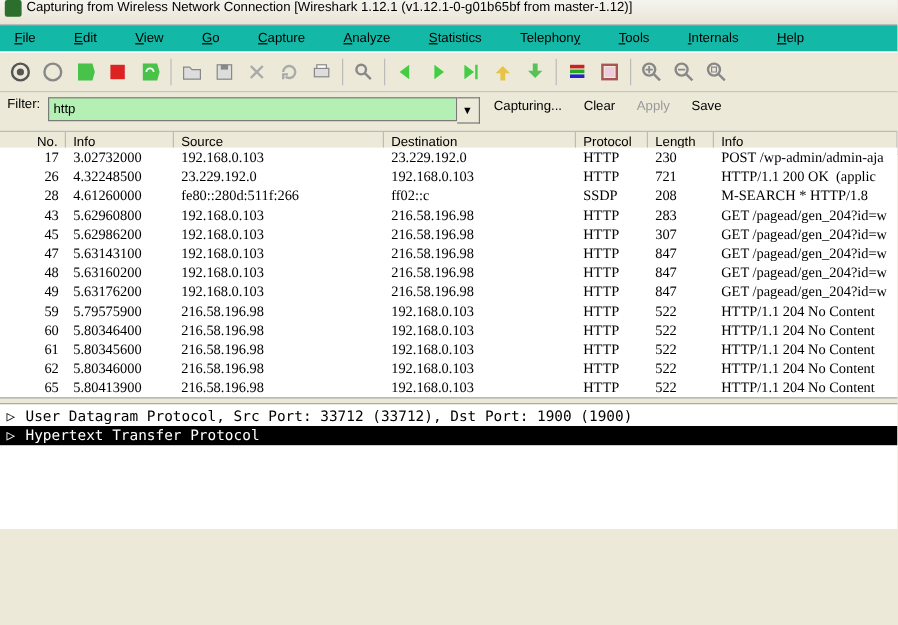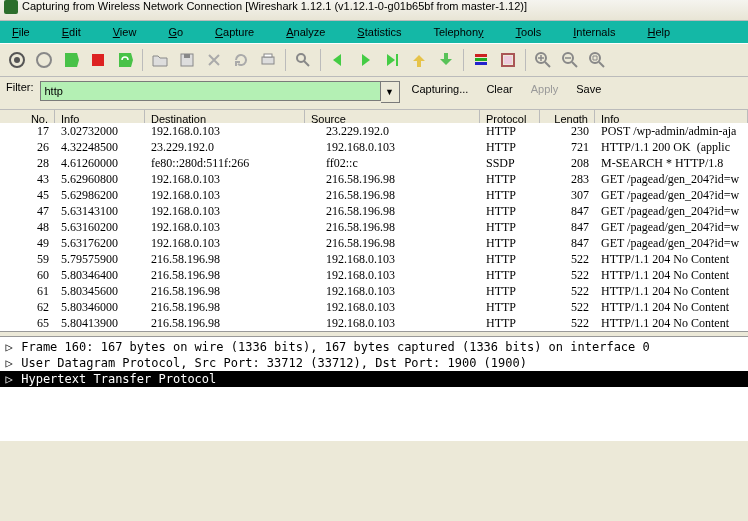--- a/index.html
+++ b/index.html
@@ -21,21 +21,21 @@
 .pkt-head{display:flex;background:#ece9d8;border-bottom:1px solid #888;font-size:11px}
 .pkt-head .col{border-right:1px solid #bbb;padding:3px 6px;box-sizing:border-box;white-space:nowrap;overflow:hidden}
 .pkt-rows{background:#fff;height:208px;overflow:hidden;font-family:Liberation Serif, serif;font-size:12px;position:relative}
 .pkt-rows .row{display:flex;height:16px;line-height:16px;white-space:pre}
 .pkt-rows .c{box-sizing:border-box;padding:0 6px;overflow:hidden}
 .c-no{width:55px;text-align:right}
 .c-time{width:90px}
 .c-src{width:175px}
 .c-dst{width:160px}
 .c-proto{width:60px}
-.c-len{width:55px;text-align:right}
+.c-len{width:55px;}
 .c-info{flex:1}
 .splitter{height:4px;background:#ece9d8;border-top:1px solid #999;border-bottom:1px solid #999;cursor:row-resize}
 .details{background:#fff;height:100px;overflow:hidden;font-family:"DejaVu Sans Mono","Courier New",monospace;font-size:12px;padding:2px 0}
 .details .ln{white-space:pre;height:16px;line-height:16px;padding:0 4px}
 .details .ln.sel{background:#000000;color:#fff}
 .details .tri{display:inline-block;width:10px;text-align:center}
 svg{display:block}
 </style>
 </head>
 <body>
@@ -196,22 +196,22 @@
   </div>
   <span class="act">Capturing...</span>
   <span class="act">Clear</span>
   <span class="act disabled">Apply</span>
   <span class="act">Save</span>
 </div>
 
 <div class="pkt-head">
   <div class="col c-no">No.</div>
   <div class="col c-time">Info</div>
+  <div class="col c-src">Source</div>
   <div class="col c-dst">Destination</div>
-  <div class="col c-src">Source</div>
   <div class="col c-proto">Protocol</div>
   <div class="col c-len">Length</div>
   <div class="col c-info">Info</div>
 </div>
 
 <div class="pkt-rows" id="rows" style="margin-top:-6px">
     <div class="row"><span class="c c-no">17</span><span class="c c-time">3.02732000</span><span class="c c-src">192.168.0.103</span><span class="c c-dst">23.229.192.0</span><span class="c c-proto">HTTP</span><span class="c c-len">230</span><span class="c c-info">POST /wp-admin/admin-aja</span></div>
     <div class="row"><span class="c c-no">26</span><span class="c c-time">4.32248500</span><span class="c c-src">23.229.192.0</span><span class="c c-dst">192.168.0.103</span><span class="c c-proto">HTTP</span><span class="c c-len">721</span><span class="c c-info">HTTP/1.1 200 OK  (applic</span></div>
     <div class="row"><span class="c c-no">28</span><span class="c c-time">4.61260000</span><span class="c c-src">fe80::280d:511f:266</span><span class="c c-dst">ff02::c</span><span class="c c-proto">SSDP</span><span class="c c-len">208</span><span class="c c-info">M-SEARCH * HTTP/1.8</span></div>
     <div class="row"><span class="c c-no">43</span><span class="c c-time">5.62960800</span><span class="c c-src">192.168.0.103</span><span class="c c-dst">216.58.196.98</span><span class="c c-proto">HTTP</span><span class="c c-len">283</span><span class="c c-info">GET /pagead/gen_204?id=w</span></div>
@@ -222,16 +222,15 @@
     <div class="row"><span class="c c-no">59</span><span class="c c-time">5.79575900</span><span class="c c-src">216.58.196.98</span><span class="c c-dst">192.168.0.103</span><span class="c c-proto">HTTP</span><span class="c c-len">522</span><span class="c c-info">HTTP/1.1 204 No Content</span></div>
     <div class="row"><span class="c c-no">60</span><span class="c c-time">5.80346400</span><span class="c c-src">216.58.196.98</span><span class="c c-dst">192.168.0.103</span><span class="c c-proto">HTTP</span><span class="c c-len">522</span><span class="c c-info">HTTP/1.1 204 No Content</span></div>
     <div class="row"><span class="c c-no">61</span><span class="c c-time">5.80345600</span><span class="c c-src">216.58.196.98</span><span class="c c-dst">192.168.0.103</span><span class="c c-proto">HTTP</span><span class="c c-len">522</span><span class="c c-info">HTTP/1.1 204 No Content</span></div>
     <div class="row"><span class="c c-no">62</span><span class="c c-time">5.80346000</span><span class="c c-src">216.58.196.98</span><span class="c c-dst">192.168.0.103</span><span class="c c-proto">HTTP</span><span class="c c-len">522</span><span class="c c-info">HTTP/1.1 204 No Content</span></div>
     <div class="row"><span class="c c-no">65</span><span class="c c-time">5.80413900</span><span class="c c-src">216.58.196.98</span><span class="c c-dst">192.168.0.103</span><span class="c c-proto">HTTP</span><span class="c c-len">522</span><span class="c c-info">HTTP/1.1 204 No Content</span></div>
   </div>
 
 <div class="splitter"></div>
 
 <div class="details" id="details">
-    <div class="ln"><span class="tri">▷</span> Frame 160: 167 bytes on wire (1336 bits), 167 bytes captured (1336 bits) on interface 0</div>
     <div class="ln"><span class="tri">▷</span> User Datagram Protocol, Src Port: 33712 (33712), Dst Port: 1900 (1900)</div>
     <div class="ln sel"><span class="tri">▷</span> Hypertext Transfer Protocol</div>
   </div>
 
 </body></html>

